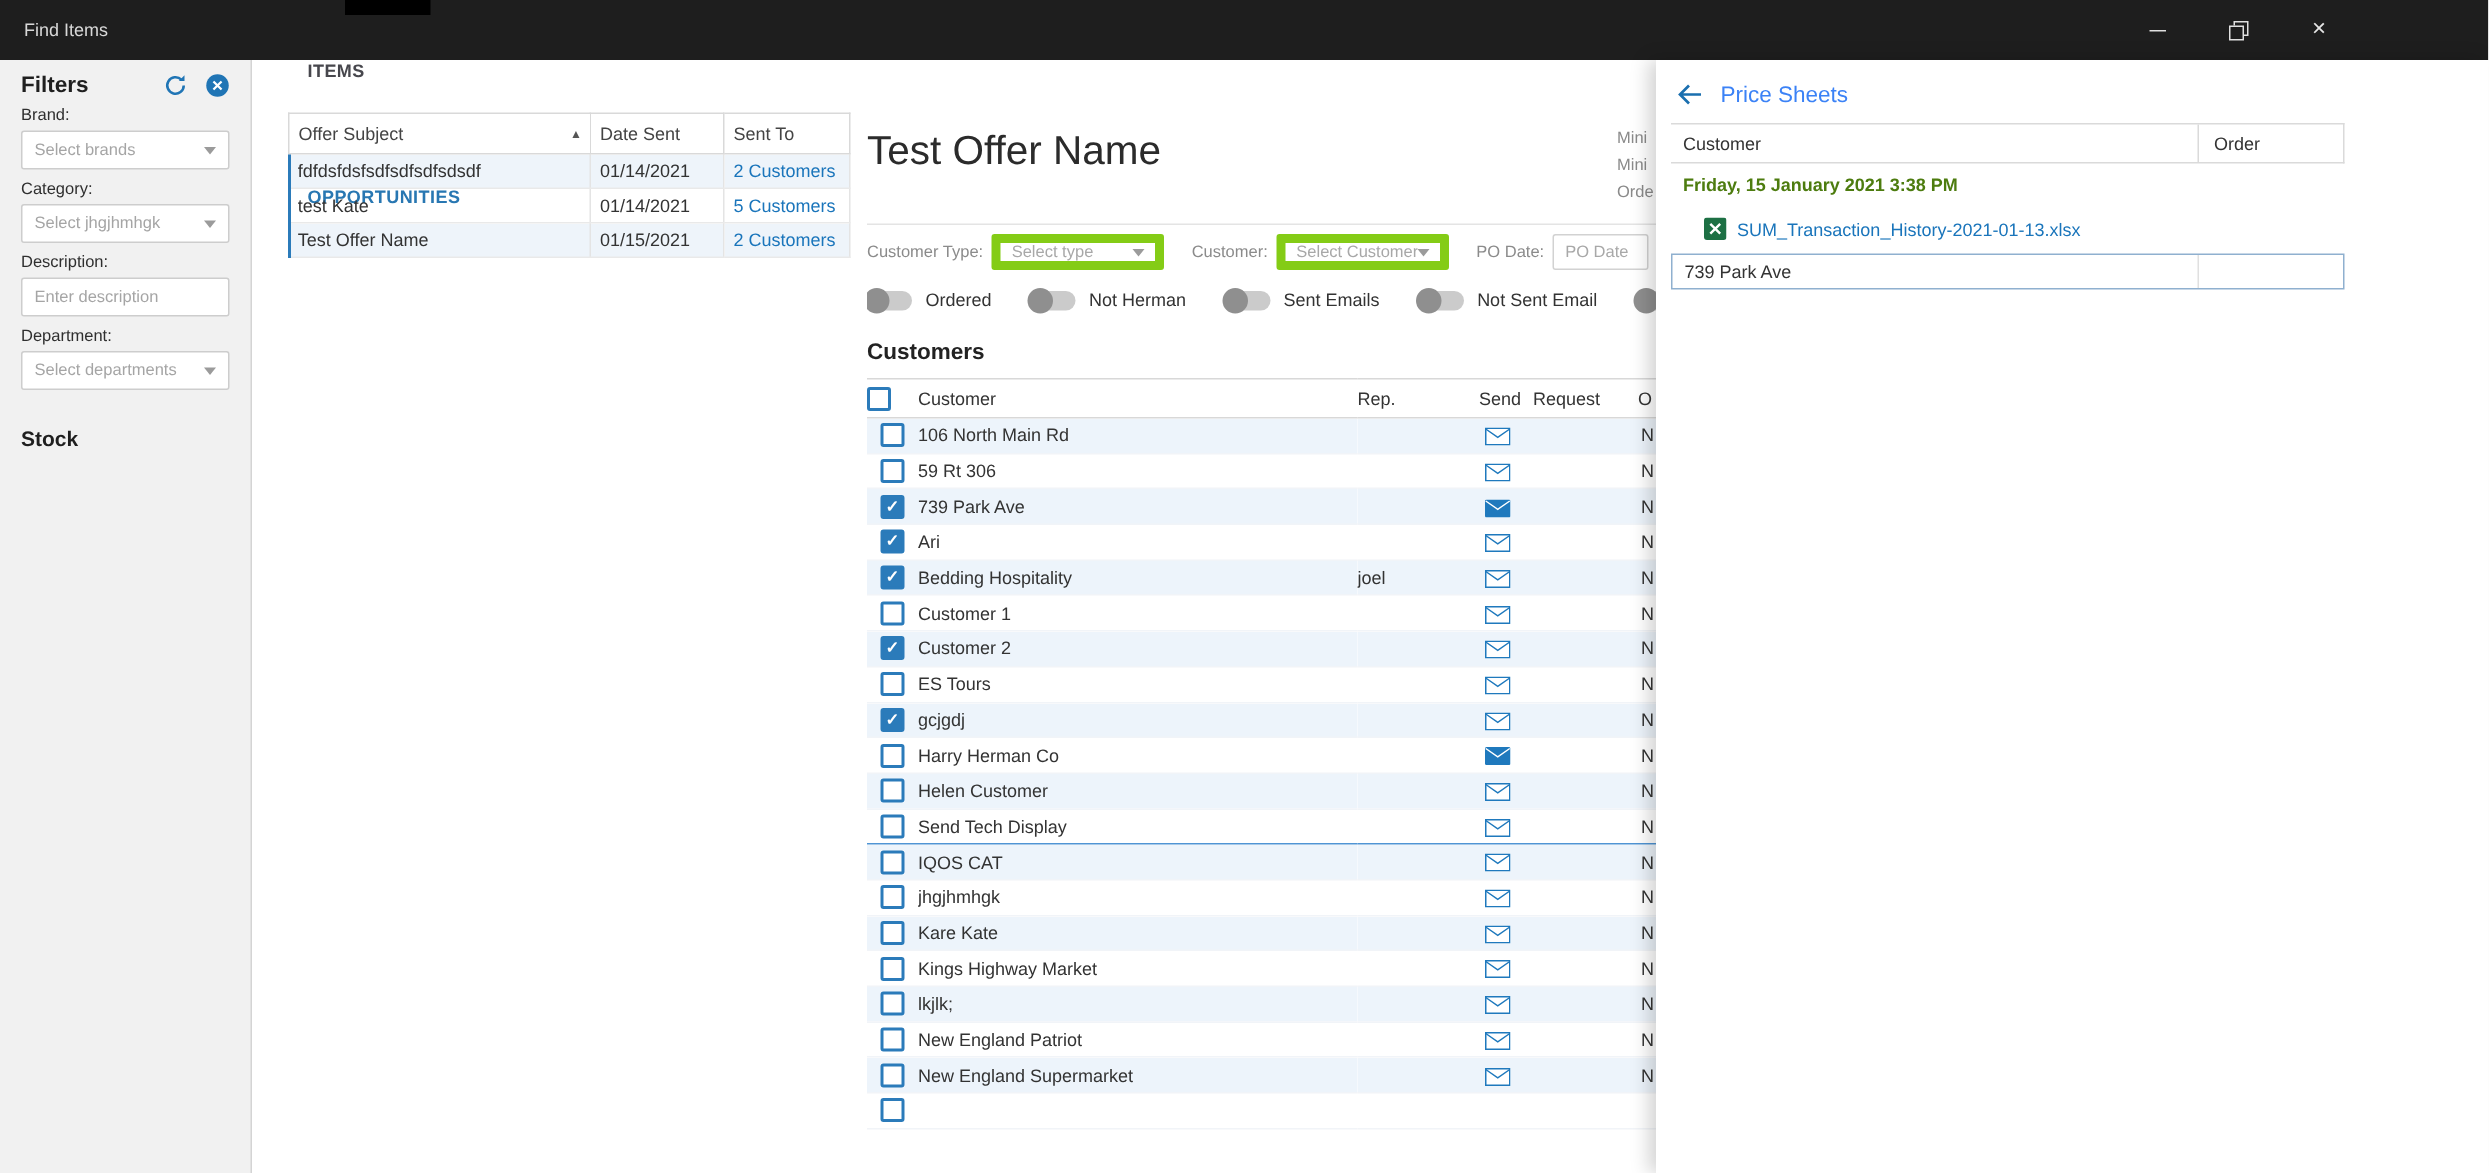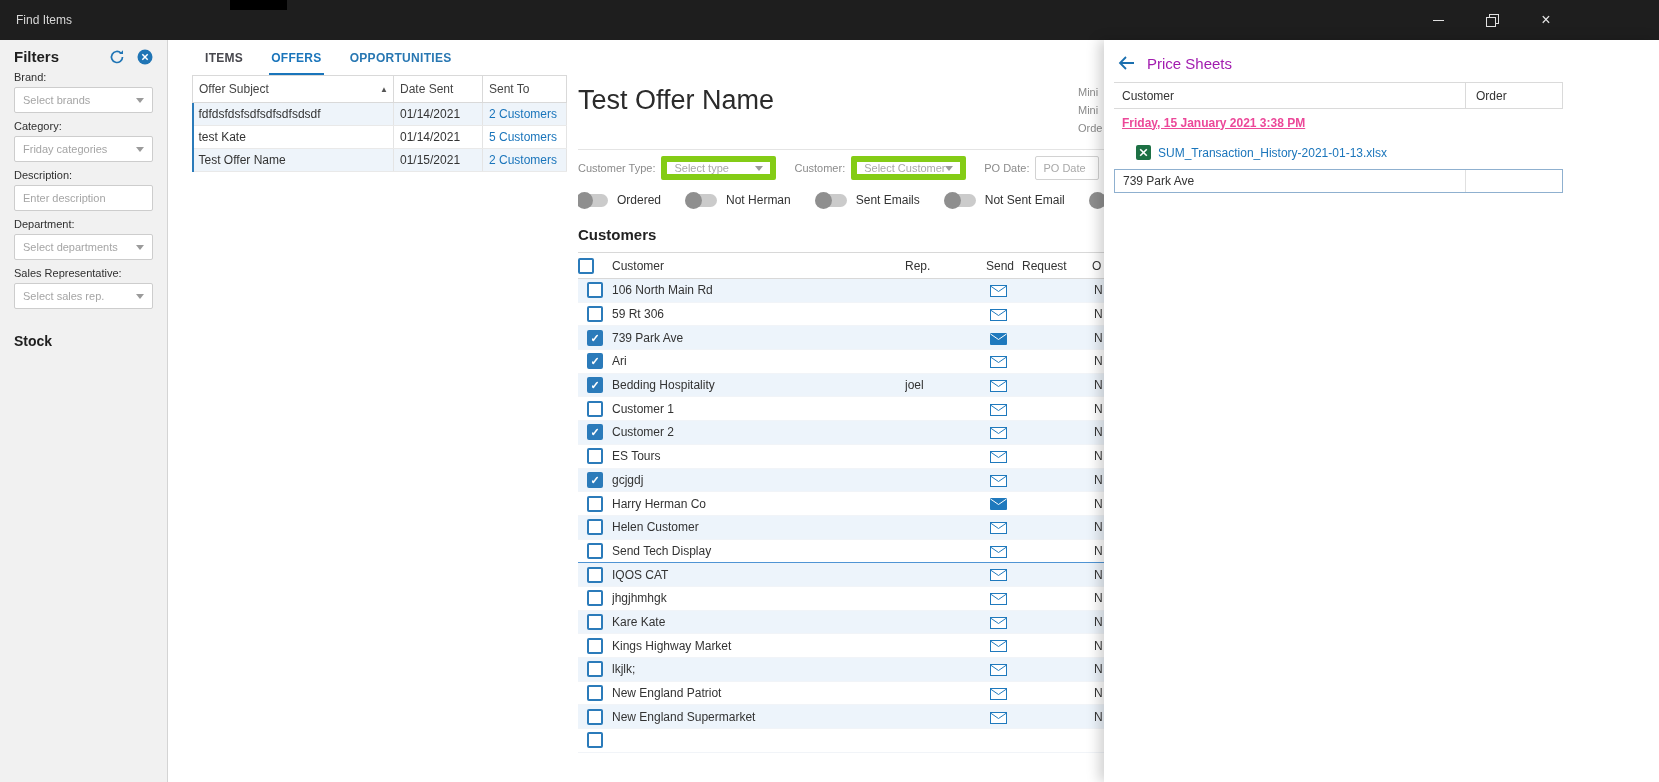--- a/index.html
+++ b/index.html
@@ -34,21 +34,21 @@
   .sb-stock{margin-top:24px;}
   .sb-stock-title{font-size:14px;font-weight:700;color:#1f1f1f;}
   .toggle-item{display:flex;align-items:center;}
   #sb-toggles .toggle-item{margin-bottom:7px;height:17px;}
   .toggle{position:relative;width:30px;height:13px;background:#cbcbcb;border-radius:7px;flex:none;}
   .toggle::after{content:"";position:absolute;left:-2px;top:-2px;width:17px;height:17px;border-radius:50%;background:#8f8f8f;}
   .toggle-label{margin-left:12px;font-size:11.5px;color:#2f2f2f;white-space:nowrap;}
 
   
   .main{position:absolute;left:192px;top:40px;right:0;bottom:0;}
-  .tabs{position:absolute;left:0;top:0;height:35px;display:flex;padding-left:13px;gap:28px;}
+  .tabs{position:absolute;left:0;top:0;height:35px;display:flex;padding-left:13px;gap:28px;flex-direction:column;}
   .tab{display:flex;align-items:center;position:relative;font-size:12px;font-weight:700;letter-spacing:.3px;cursor:default;}
   .tab:nth-child(1){color:#47474d;}
   .tab:nth-child(3){color:#2877b2;}
   .tab.active{color:#1a75bb;}
   .tab.active::after{content:"";position:absolute;left:-2px;right:-2px;bottom:0;height:2px;background:#1a75bb;}
 
   
   .offers{position:absolute;left:0;top:35px;width:374px;}
   .offers table{width:100%;border-collapse:collapse;table-layout:fixed;}
   .offers th{height:27px;border:1px solid #d9d9d9;font-weight:400;color:#444;text-align:left;
@@ -93,27 +93,27 @@
   .c-send{padding-left:8px !important;}
   .h-send{padding-left:4px !important;}
   .mail{display:inline-flex;vertical-align:middle;}
   .c-ord{padding-left:2px !important;}
 
   
   .price-sheets{position:absolute;left:1104px;top:40px;right:0;bottom:0;background:#fff;
                 box-shadow:-5px 0 12px rgba(0,0,0,.18);z-index:10;}
   .ps-head{height:38px;display:flex;align-items:center;padding:4px 0 0 14px;}
   .back-icon{display:flex;margin-right:12px;}
-  .ps-title{font-size:15px;color:#a21caf;}
+  .ps-title{font-size:15px;color:#3b82f6;}
   .ps-grid{margin-left:10px;width:449px;font-size:12px;}
   .ps-hrow{display:flex;height:27px;align-items:stretch;border-top:1px solid #dadada;border-bottom:1px solid #dadada;
            border-right:1px solid #dadada;box-sizing:border-box;}
   .ps-hcust{flex:1;display:flex;align-items:center;padding-left:8px;color:#333;}
   .ps-hord{width:97px;display:flex;align-items:center;padding-left:10px;border-left:1px solid #dadada;box-sizing:border-box;color:#333;}
-  .ps-group{height:27px;display:flex;align-items:center;padding-left:8px;font-weight:700;color:#ec4899;text-decoration:underline;}
+  .ps-group{height:27px;display:flex;align-items:center;padding-left:8px;font-weight:700;color:#4d7c0f;}
   .ps-file{height:33px;display:flex;align-items:center;padding-left:22px;gap:7px;}
   .ps-row{height:24px;display:flex;align-items:stretch;border:1px solid #8fb0cf;box-sizing:border-box;}
   .ps-row .name{flex:1;display:flex;align-items:center;padding-left:8px;color:#333;}
   .ps-row .ord{width:97px;border-left:1px solid #e0e0e0;box-sizing:border-box;}
 </style>
 </head>
 <body>
 
 <div class="app">
 
@@ -153,41 +153,34 @@
         <div class="sb-field">
           <div class="sb-label">Brand:</div>
           <div class="sb-input">
             <span class="ph">Select brands</span>
             <span class="chev"></span>
           </div>
         </div>
         <div class="sb-field">
           <div class="sb-label">Category:</div>
           <div class="sb-input">
-            <span class="ph">Friday categories</span>
+            <span class="ph">Select jhgjhmhgk</span>
             <span class="chev"></span>
           </div>
         </div>
         <div class="sb-field">
           <div class="sb-label">Description:</div>
           <div class="sb-input">
             <span class="ph">Enter description</span>
           </div>
         </div>
         <div class="sb-field">
           <div class="sb-label">Department:</div>
           <div class="sb-input">
             <span class="ph">Select departments</span>
-            <span class="chev"></span>
-          </div>
-        </div>
-        <div class="sb-field">
-          <div class="sb-label">Sales Representative:</div>
-          <div class="sb-input">
-            <span class="ph">Select sales rep.</span>
             <span class="chev"></span>
           </div>
         </div>
       </div>
     <div class="sb-stock">
       <div class="sb-stock-title">Stock</div>
     </div>
   </aside>
 
   <div class="main">

